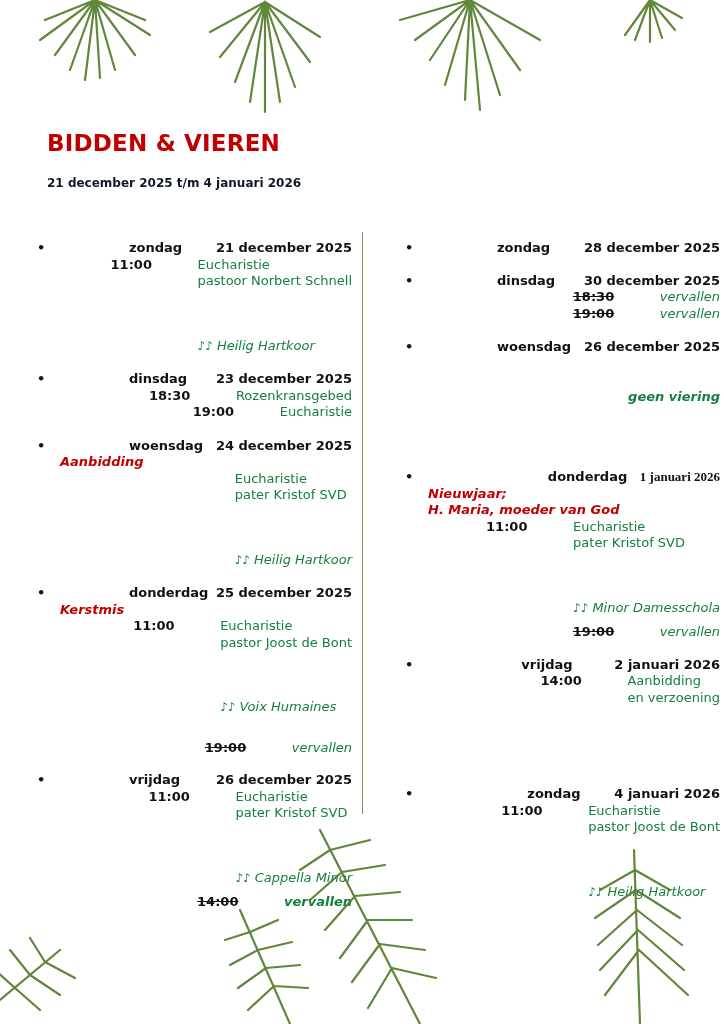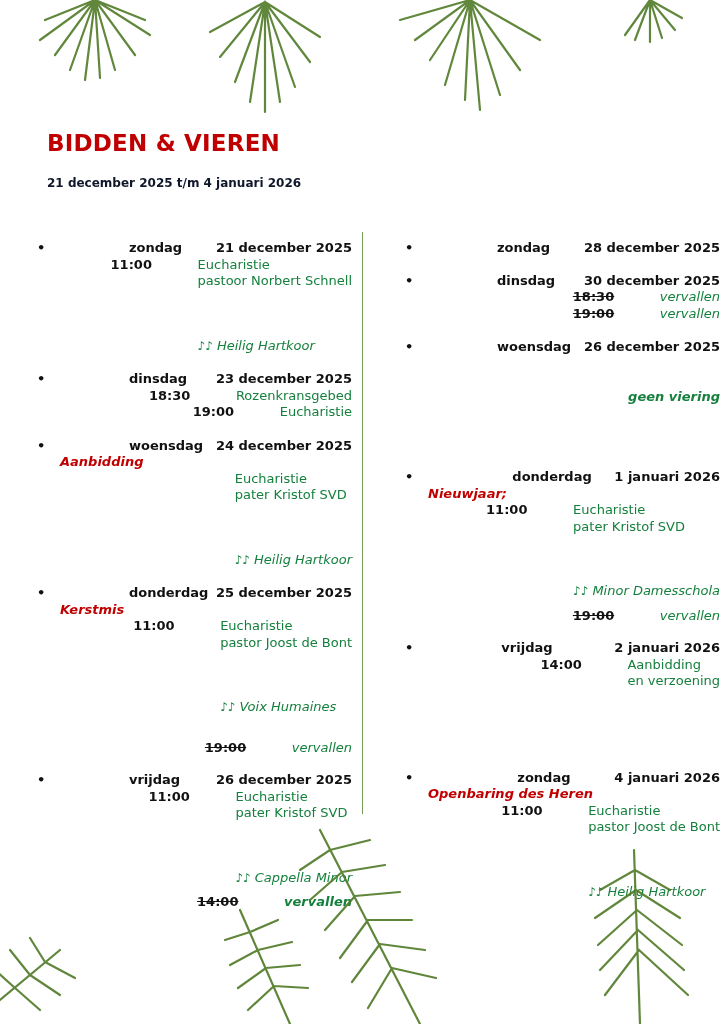--- a/index.html
+++ b/index.html
@@ -196,59 +196,59 @@
     <div class="row">
         <span class="time"></span>
         <span class="line bold-italic">geen viering</span>
       </div>
   </div>
 
   <div class="entry" style="margin-bottom:16px;">
     <span class="bullet">•</span>
     <div class="row">
         <span class="day">donderdag</span>
-        <span class="date" style="margin-left:15px;">1 januari 2026</span>
+        <span class="date" style="margin-left:5px;font-family:Liberation Serif, serif;">1 januari 2026</span>
       </div>
     <div class="feast">Nieuwjaar;</div>
+    <div class="feast">H. Maria, moeder van God</div>
     <div class="row">
         <span class="time">11:00</span>
       <div class="lines">
         <span class="line">Eucharistie</span>
         <span class="line">pater Kristof SVD</span>
         <span class="line choir"><span class="note-icon">♪♪</span><span>Minor Damesschola</span></span>
       </div>
     </div>
     <div class="row" style="margin-top:8px;">
         <span class="time strike">19:00</span>
         <span class="line cancel">vervallen</span>
       </div>
   </div>
 
   <div class="entry" style="margin-bottom:80px;">
     <span class="bullet">•</span>
     <div class="row">
         <span class="day">vrijdag</span>
-        <span class="date" style="margin-left:26px;">2 januari 2026</span>
+        <span class="date" style="margin-left:6px;">2 januari 2026</span>
       </div>
     <div class="row">
         <span class="time">14:00</span>
       <div class="lines">
         <span class="line">Aanbidding</span>
         <span class="line">en verzoening</span>
       </div>
     </div>
   </div>
 
   <div class="entry">
     <span class="bullet">•</span>
     <div class="row">
         <span class="day">zondag</span>
-        <span class="date" style="margin-left:10px;">4 januari 2026</span>
-      </div>
-    <div class="feast">Openbaring des Heren</div>
+        <span class="date" style="">4 januari 2026</span>
+      </div>
     <div class="row">
         <span class="time">11:00</span>
       <div class="lines">
         <span class="line">Eucharistie</span>
         <span class="line">pastor Joost de Bont</span>
         <span class="line choir"><span class="note-icon">♪♪</span><span>Heilig Hartkoor</span></span>
       </div>
     </div>
   </div>
 </div>

